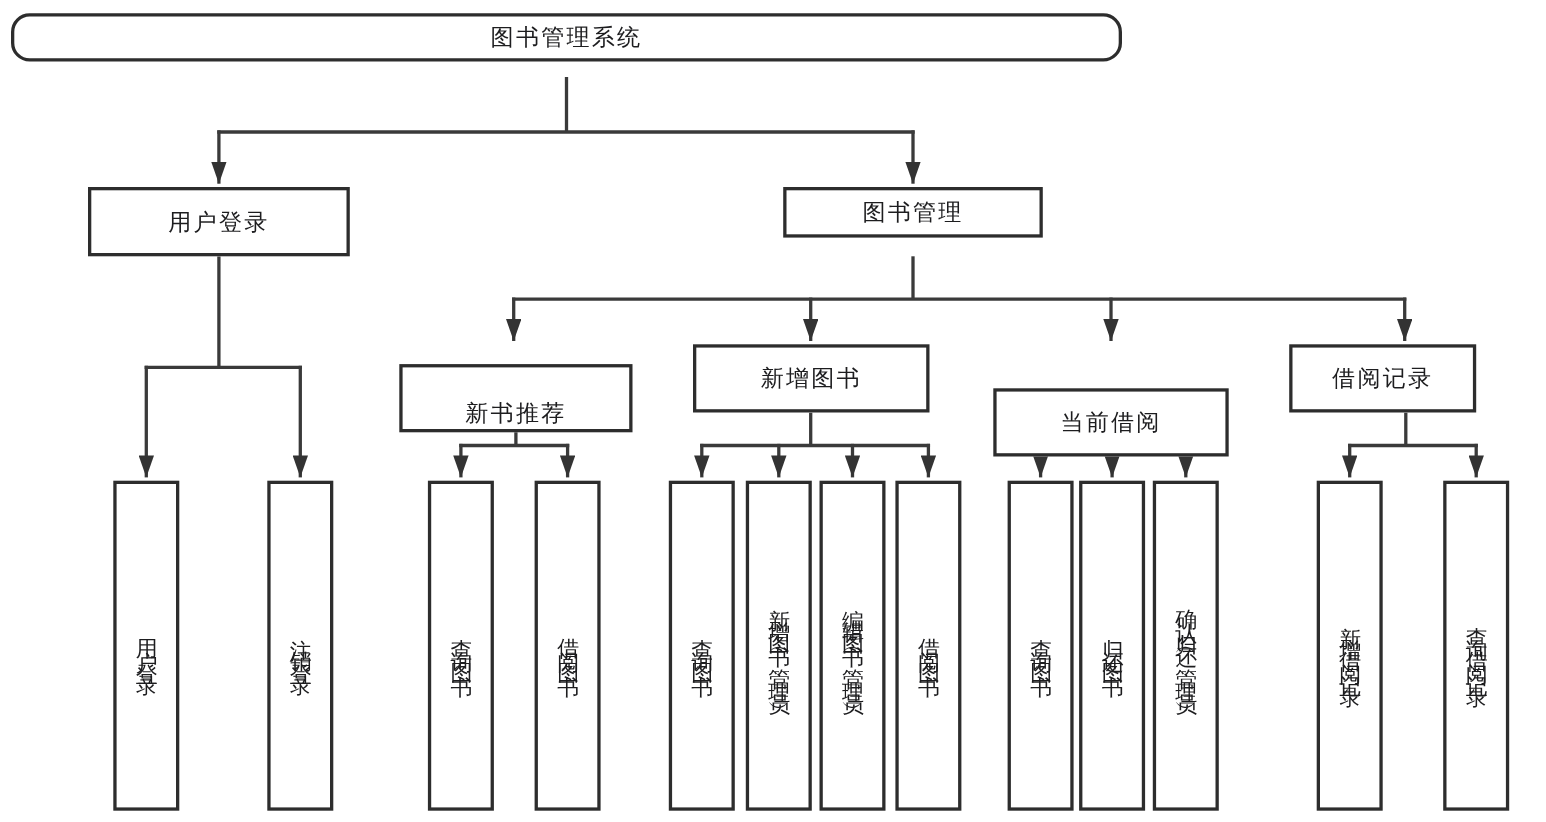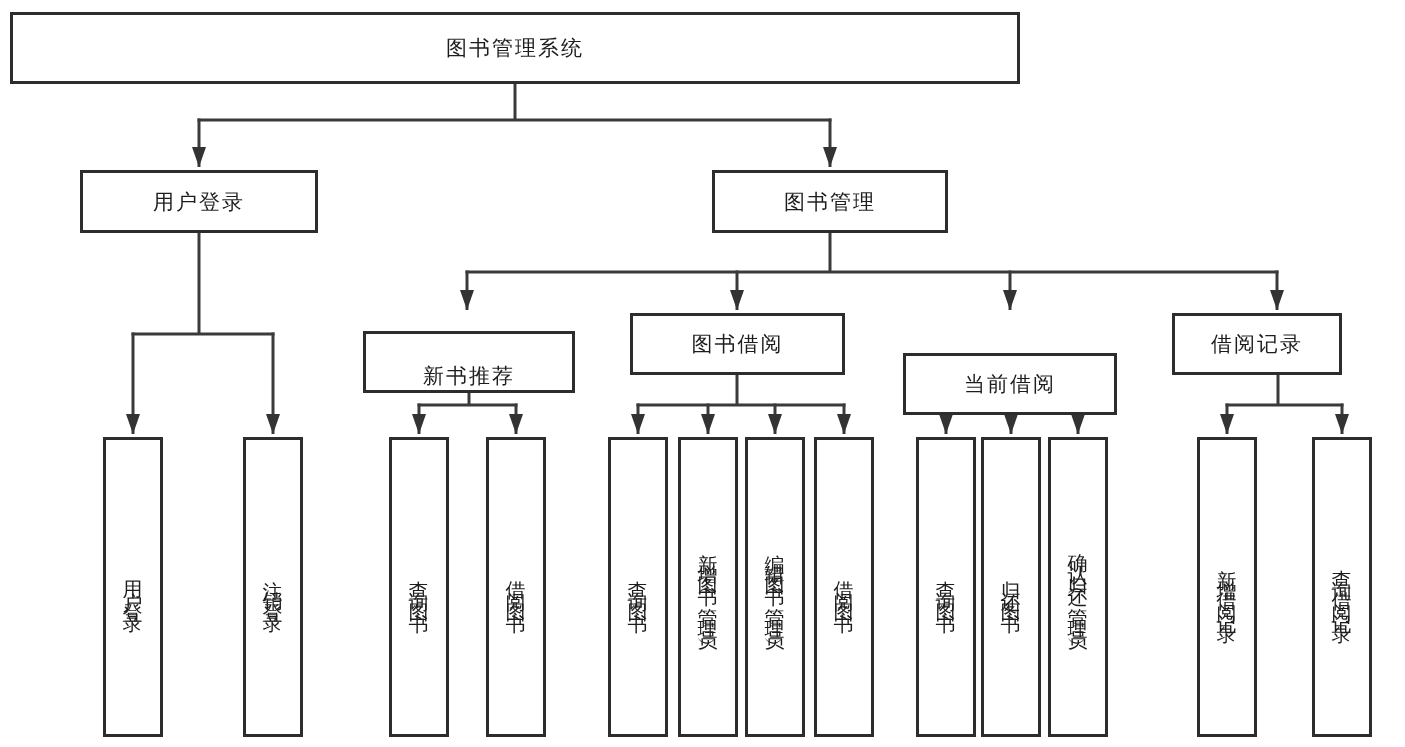--- a/index.html
+++ b/index.html
@@ -40,23 +40,23 @@
   }
   .v-label {
     writing-mode: vertical-rl;
     text-orientation: mixed;
     font-size: 20px;
     letter-spacing: 11px;
     line-height: 1;
     white-space: nowrap;
   }
   
-  .root-box   { left: 10px;   top: 12px;  width: 1010px; height: 72px; }
+  .root-box   { left: 10px;   top: 12px;  width: 1010px; height: 44px; border-radius: 17px; }
   .l2-login   { left: 80px;   top: 170px; width: 238px;  height: 63px; }
-  .l2-mgmt    { left: 712px;  top: 170px; width: 236px;  height: 63px; }
+  .l2-mgmt    { left: 712px;  top: 170px; width: 236px;  height: 46px; }
   .l3-newbook { left: 363px;  top: 331px; width: 212px;  height: 62px; align-items: flex-end; }
   .l3-borrow  { left: 630px;  top: 313px; width: 215px;  height: 62px; }
   .l3-current { left: 903px;  top: 313px; width: 214px;  height: 62px; margin-top: 40px; }
   .l3-records { left: 1172px; top: 313px; width: 170px;  height: 62px; }
   .leaf-1  { left: 103px; }
   .leaf-2  { left: 243px; }
   .leaf-3  { left: 389px; }
   .leaf-4  { left: 486px; }
   .leaf-5  { left: 608px; }
   .leaf-6  { left: 678px; }
@@ -155,21 +155,21 @@
     <span class="h-label">用户登录</span>
   </div>
   <div class="node l2-mgmt">
     <span class="h-label">图书管理</span>
   </div>
 
   <div class="node l3-newbook">
     <span class="h-label">新书推荐</span>
   </div>
   <div class="node l3-borrow">
-    <span class="h-label">图书借阅</span>
+    <span class="h-label">新增图书</span>
   </div>
   <div class="node l3-current">
     <span class="h-label">当前借阅</span>
   </div>
   <div class="node l3-records">
     <span class="h-label">借阅记录</span>
   </div>
 
   <div class="node v-node leaf-1">
     <span class="v-label">用户登录</span>

